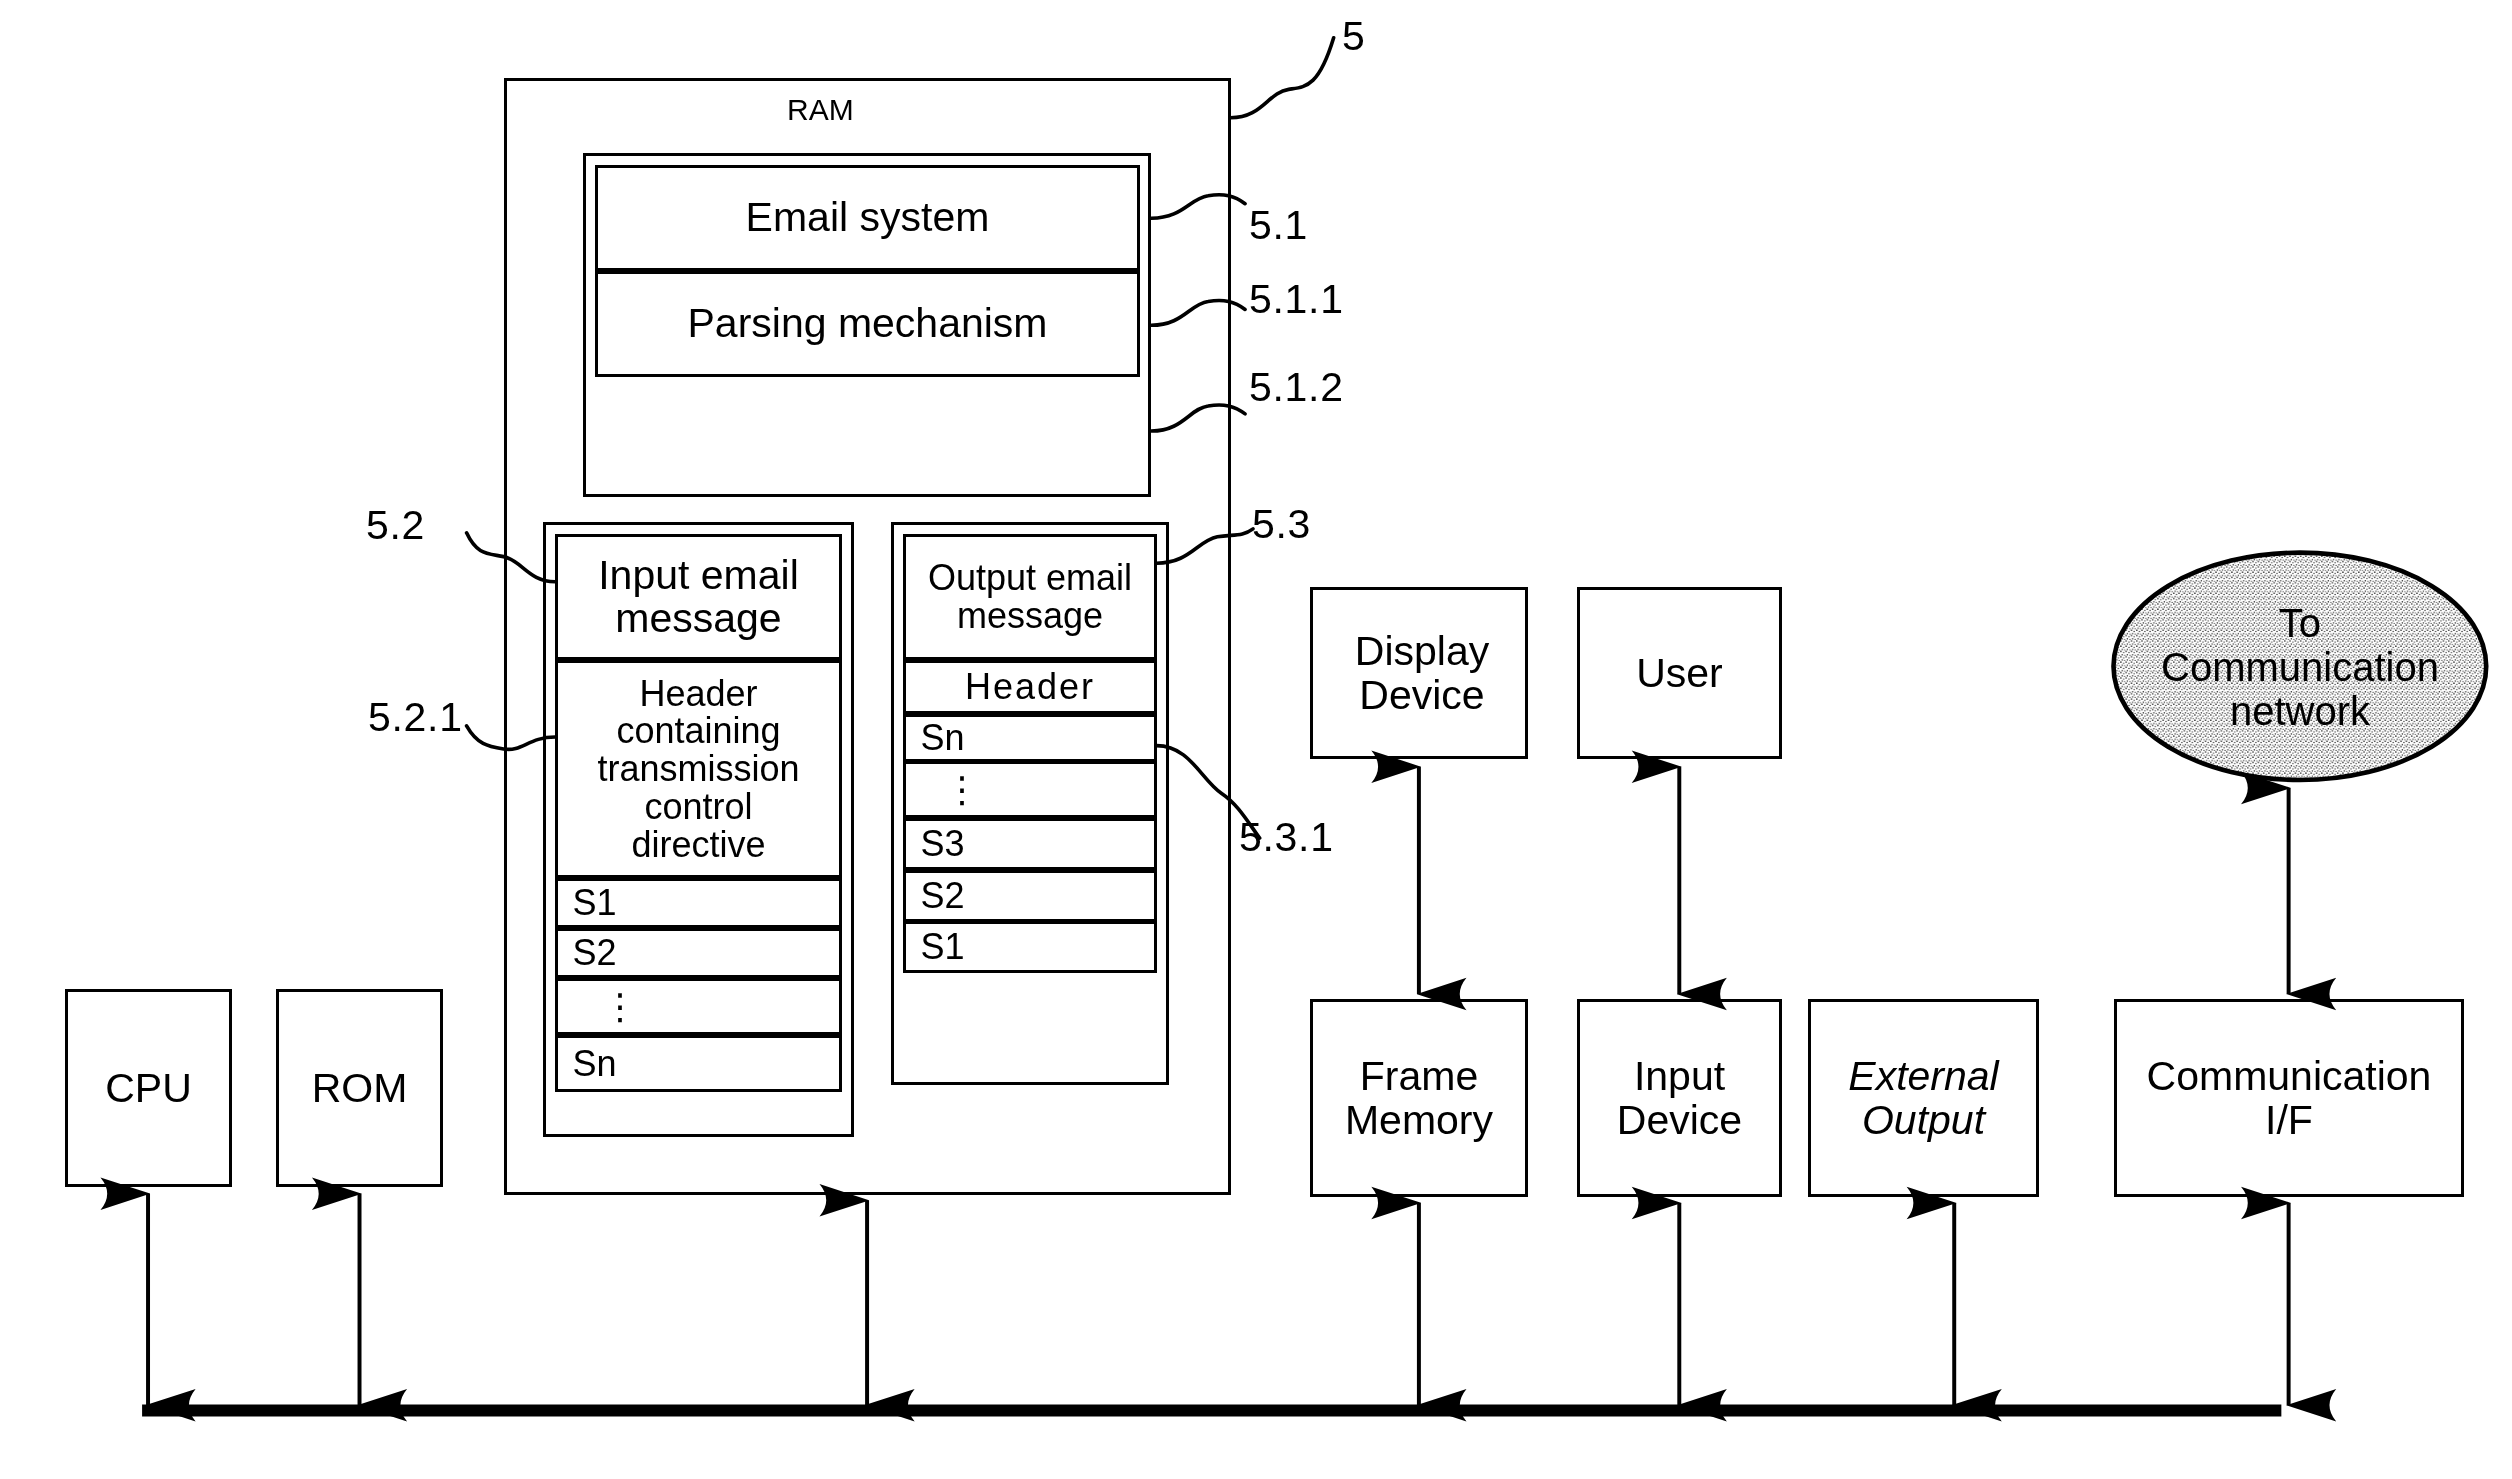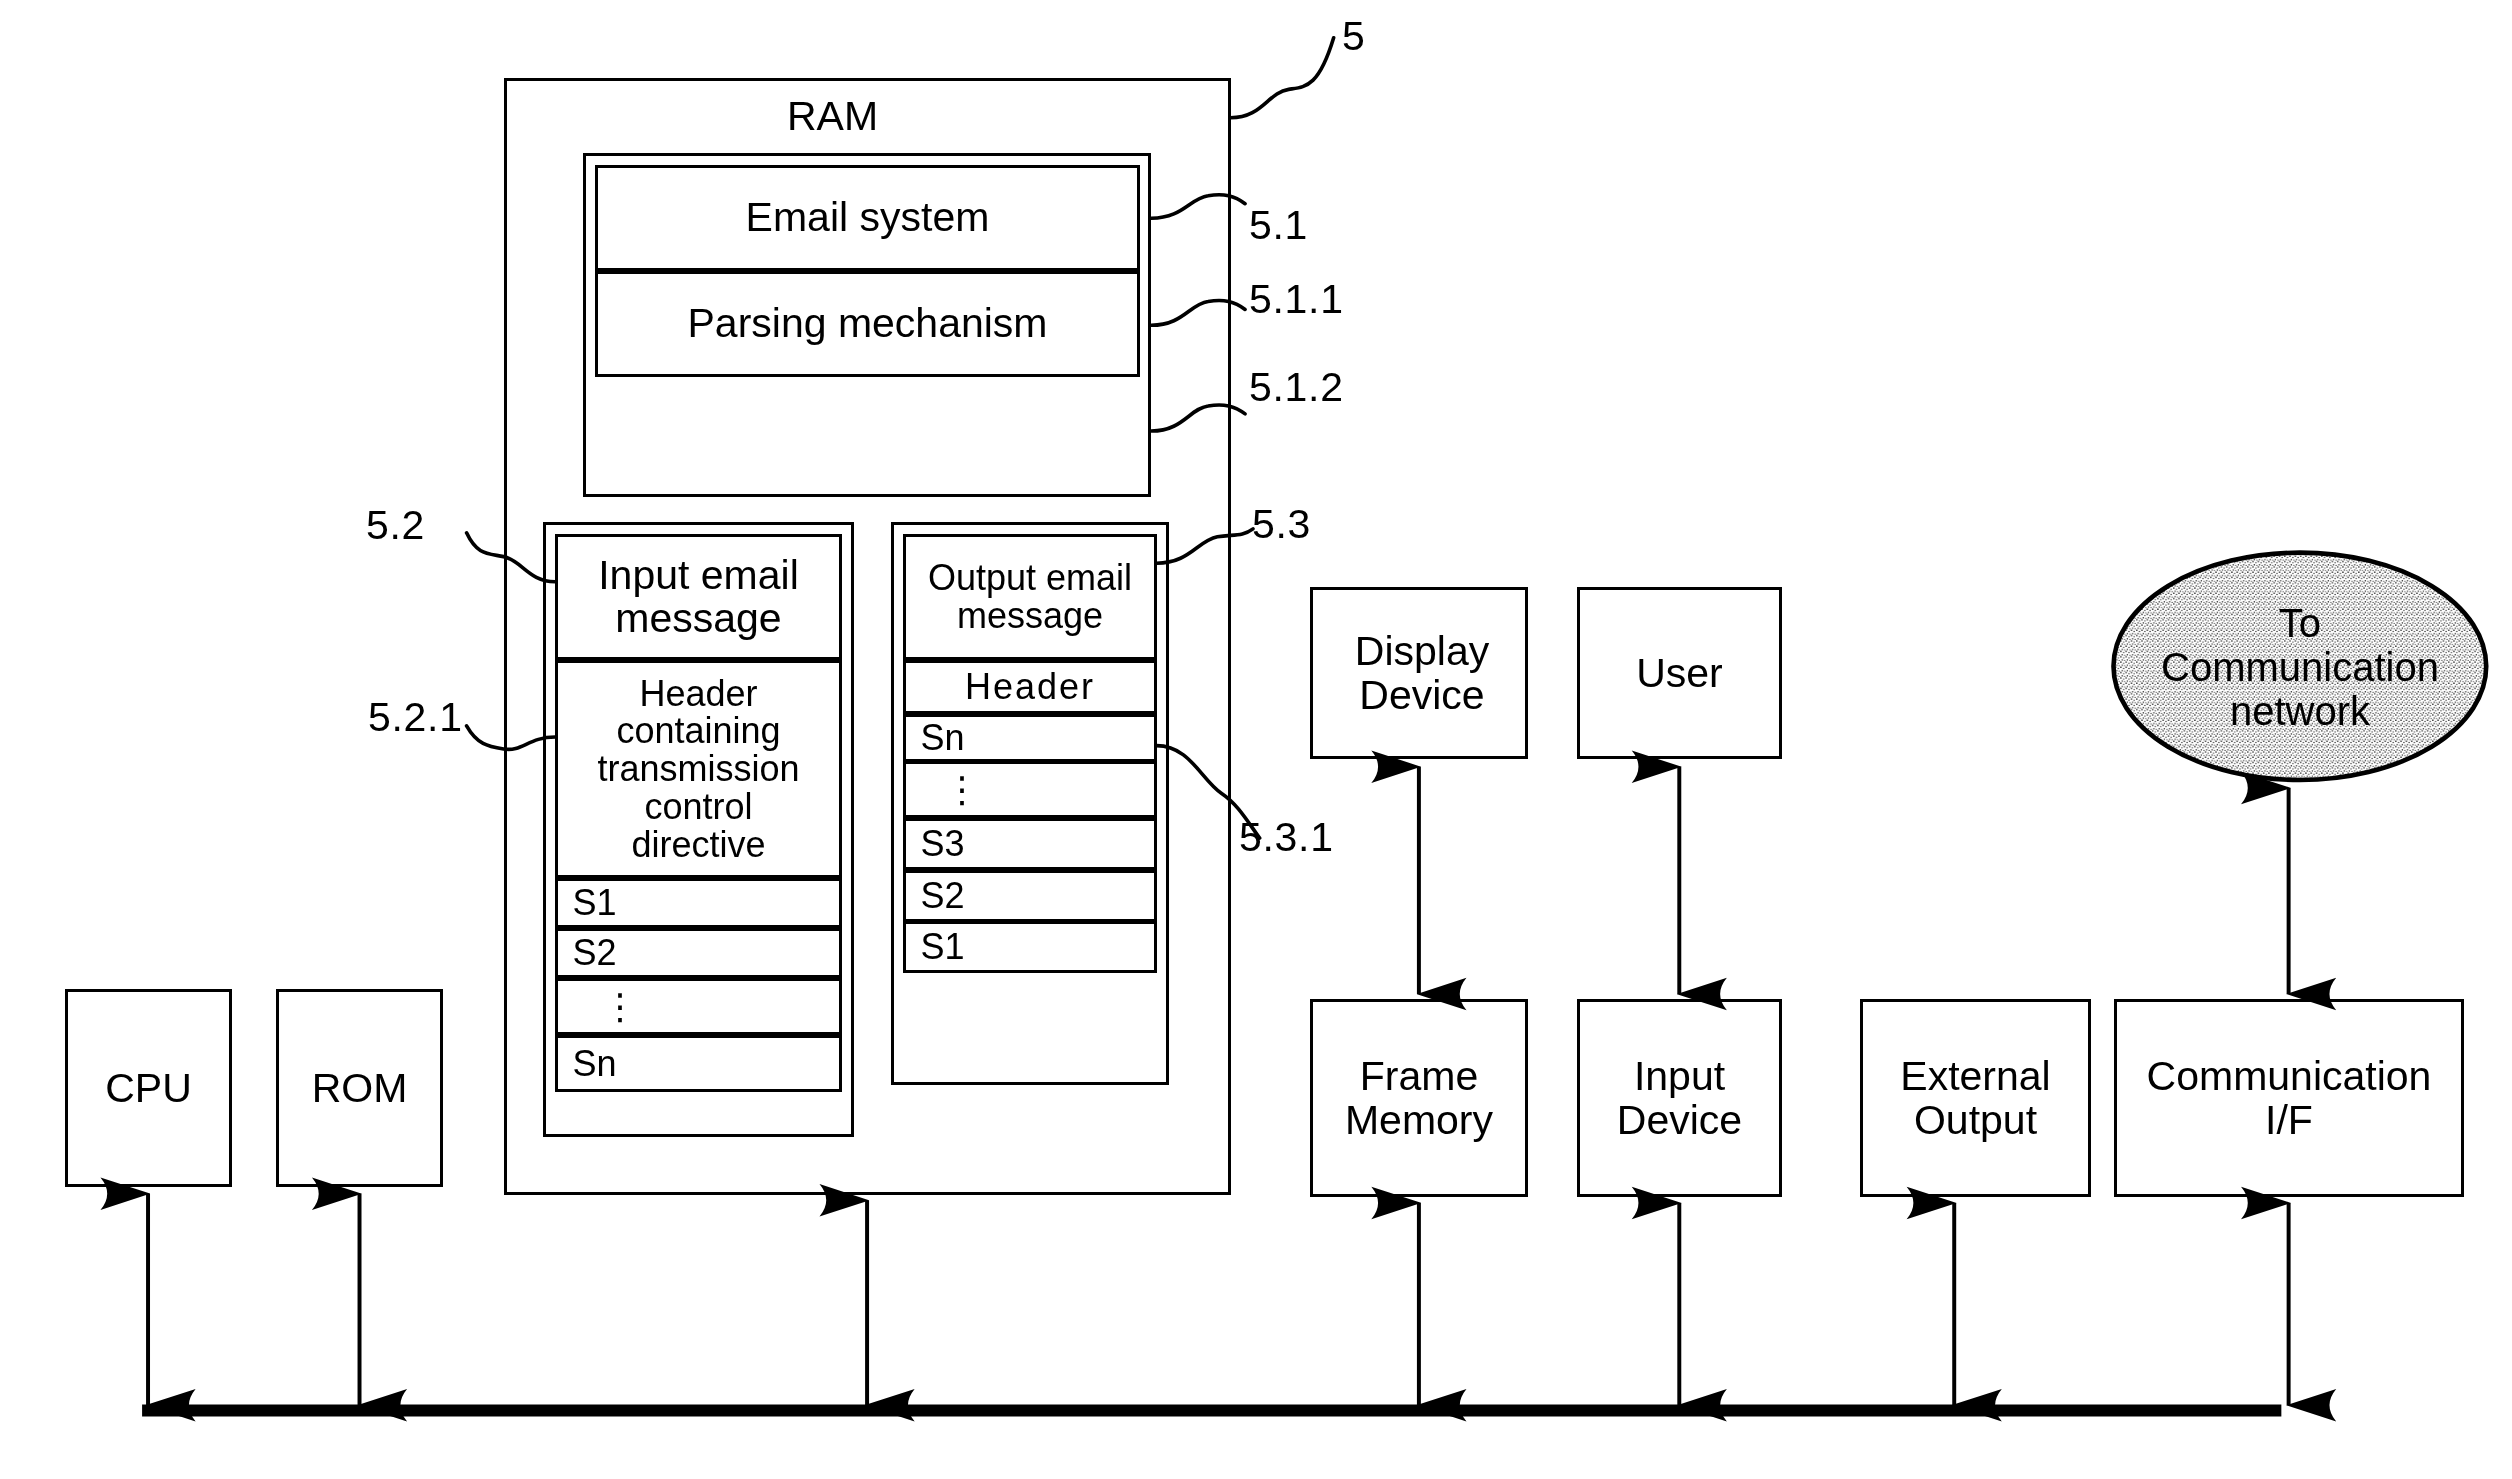--- a/index.html
+++ b/index.html
@@ -58,21 +58,21 @@
     padding-left: 14.5px;
   }
   .label-ref {
     position: absolute;
     font-size: 41px;
     letter-spacing: 0.7px;
     white-space: nowrap;
   }
   .title {
     position: absolute;
-    font-size: 41px;
+    font-size: 30px;
     white-space: nowrap;
   }
   .ellipse-text {
     position: absolute;
     z-index: 5;
     display: flex;
     align-items: center;
     justify-content: center;
     text-align: center;
     font-size: 40px;
@@ -212,21 +212,21 @@
     </span>
   </div>
 
   <div class="box" style="left:1577px; top:999px; width:205px; height:198px;">
     <span class="f62">
       <span>Input</span><br>
       <span>Device</span>
     </span>
   </div>
 
-  <div class="box" style="left:1860px; top:999px; width:231px; height:198px;">
+  <div class="box" style="left:1808px; top:999px; width:231px; height:198px;font-style:italic;">
     <span class="f62">
       <span>External</span><br>
       <span>Output</span>
     </span>
   </div>
 
   <div class="box" style="left:2114px; top:999px; width:350px; height:198px;">
     <span class="f62">
       <span>Communication</span><br>
       <span>I/F</span>

